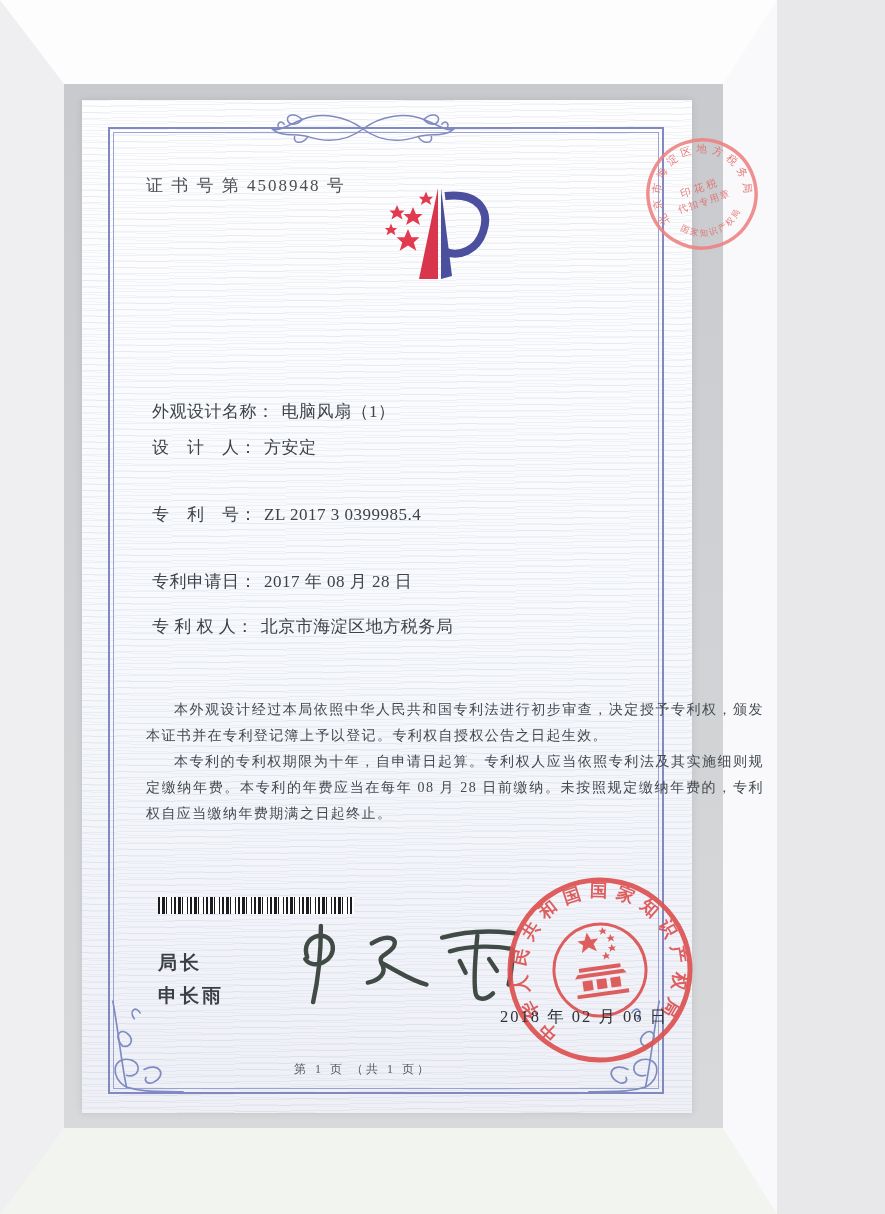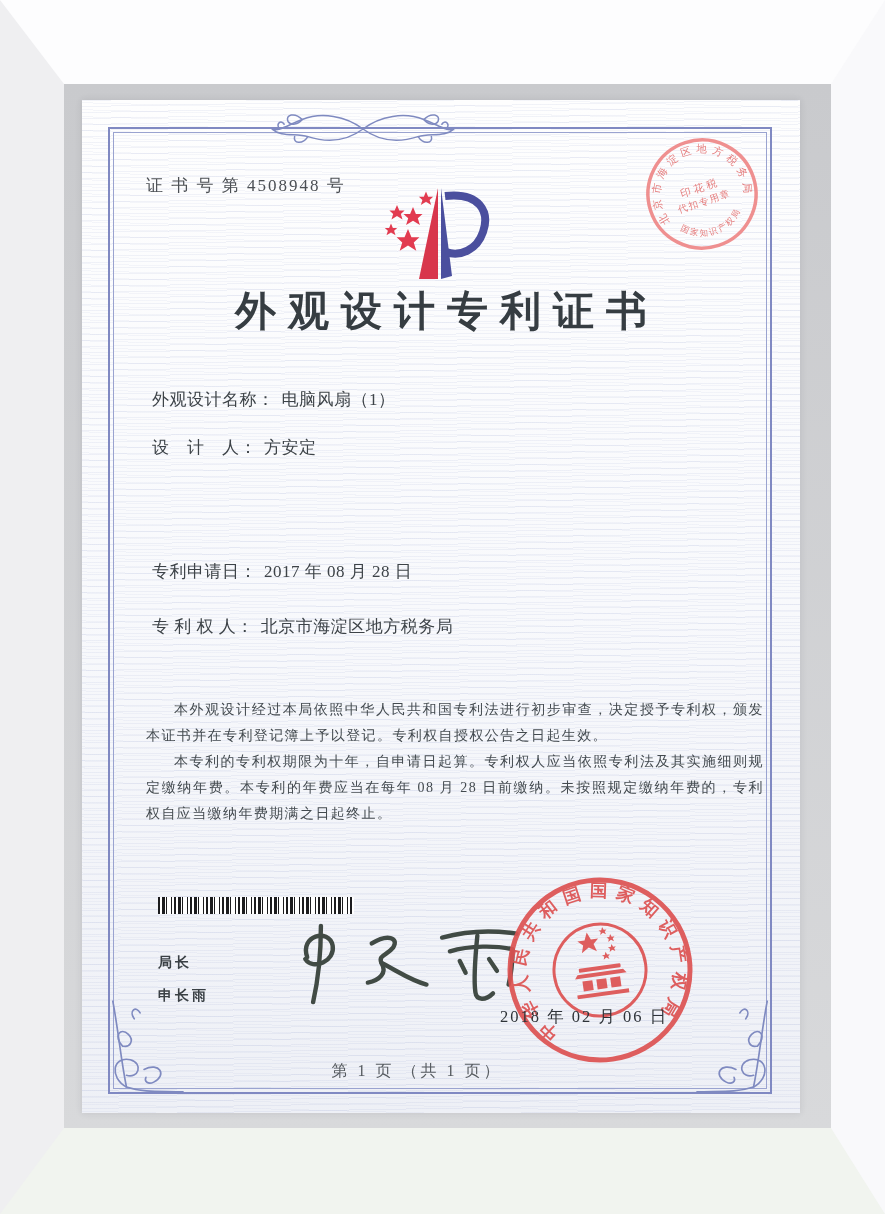--- a/index.html
+++ b/index.html
@@ -1,17 +1,17 @@
 <!DOCTYPE html>
 <html><head>
 <meta charset="utf-8">
 <style>
   html,body{margin:0;padding:0;background:#e8e8ea;}
   body{width:885px;height:1214px;overflow:hidden;font-family:"Liberation Serif","DejaVu Serif",serif;}
-  .photo{box-sizing:border-box;position:relative;width:885px;height:1214px;
+  .photo{box-sizing:border-box;position:relative;width:777px;height:1214px;
     border-top:84px solid #fdfdfe;border-left:64px solid #efeff1;
     border-right:54px solid #f9f9fb;border-bottom:86px solid #f1f4ef;
     background:linear-gradient(180deg,#c9cacd,#d8d9db);}
   .page{position:absolute;left:18px;top:16px;right:31px;bottom:15px;
     background:linear-gradient(180deg,#fefefe 0%,#f8f9fc 50%,#eef0f6 100%);
     box-shadow:0 0 7px rgba(40,40,60,.12);}
   .waves{position:absolute;inset:0;pointer-events:none;
     background-image:repeating-linear-gradient(179deg,rgba(125,140,195,.10) 0 1px,rgba(0,0,0,0) 1px 6px),
                      repeating-linear-gradient(181.5deg,rgba(125,140,195,.07) 0 1px,rgba(0,0,0,0) 1px 7px);}
   .bframe{position:absolute;left:26px;top:27px;right:28px;bottom:19px;border:2px solid #8089c2;}
@@ -21,25 +21,25 @@
   .title{left:0;right:0;top:184px;text-align:center;font-size:41px;font-weight:700;
     letter-spacing:12px;color:#363d42;text-indent:12px;}
   .frow{position:absolute;left:70px;font-size:17px;color:#3d4348;letter-spacing:.5px;white-space:nowrap;}
   .frow .lbl{margin-right:7px;}
   .paras{left:64px;top:597px;width:618px;color:#434a4f;font-size:14px;line-height:26px;
     text-align:justify;letter-spacing:1.4px;}
   .paras p{margin:0;text-indent:2em;}
   .barcode{left:76px;top:797px;width:196px;height:17px;
     background-image:repeating-linear-gradient(90deg,#1c1c1e 0 2px,#fff 2px 4px,#1c1c1e 4px 7px,#fff 7px 8px,#1c1c1e 8px 9px,#fff 9px 13px,#1c1c1e 13px 14px,#fff 14px 16px);}
   .issuer{left:76px;top:846px;font-family:"Liberation Sans","DejaVu Sans",sans-serif;
-    font-size:14px;font-weight:600;color:#3a4045;letter-spacing:3px;line-height:33px;}
+    font-size:19px;font-weight:600;color:#3a4045;letter-spacing:3px;line-height:33px;}
   .sig{left:192px;top:820px;}
   .seal-main{left:423px;top:775px;opacity:.92;}
   .seal-date{left:418px;top:906px;font-size:16.5px;color:#2e3338;letter-spacing:2px;z-index:5;}
-  .footer{left:0;right:48px;top:961px;text-align:center;font-size:16px;color:#565b60;letter-spacing:3px;}
+  .footer{left:0;right:48px;top:961px;text-align:center;font-size:12px;color:#565b60;letter-spacing:3px;}
   .seal-tax{left:560px;top:34px;opacity:.88;}
   .orn-top{left:186px;top:8px;}
   .orn-bl{left:23px;bottom:16px;}
   .orn-br{right:25px;bottom:16px;transform:scaleX(-1);}
   svg{display:block;overflow:visible;}
 </style>
 </head>
 <body>
 
 <div class="photo">
@@ -109,29 +109,31 @@
           <textPath href="#taxTop" startOffset="50%" text-anchor="middle">北京市海淀区地方税务局</textPath>
         </text>
         <text font-size="8.5" letter-spacing="1.8" fill="#e26a6a">
           <textPath href="#taxBot" startOffset="50%" text-anchor="middle">国家知识产权局</textPath>
         </text>
         <text x="0" y="-3" text-anchor="middle" font-size="10.5" letter-spacing="3">印花税</text>
         <text x="0" y="11" text-anchor="middle" font-size="9.5" letter-spacing="1.5">代扣专用章</text>
       </g>
     </svg>
 
-    <div class="abs title">外观设计专利证书</div>
 
-    <div class="frow" style="top:288px;text-align:center;">
+    <div class="frow" style="top:300px;text-align:center;">
       <span class="lbl">外观设计名称：</span><span>电脑风扇（1）</span>
     </div>
     <div class="frow" style="top:336px;">
       <span class="lbl">设　计　人：</span><span>方安定</span>
     </div>
-    <div class="frow" style="top:460px;font-family:Liberation Serif, serif;">
+    <div class="frow" style="top:403px;">
+      <span class="lbl">专　利　号：</span><span>ZL 2017 3 0399985.4</span>
+    </div>
+    <div class="frow" style="top:470px;font-family:Liberation Serif, serif;">
       <span class="lbl">专利申请日：</span><span>2017 年 08 月 28 日</span>
     </div>
     <div class="frow" style="top:515px;">
       <span class="lbl">专 利 权 人：</span><span>北京市海淀区地方税务局</span>
     </div>
 
     <div class="abs paras">
       <p>本外观设计经过本局依照中华人民共和国专利法进行初步审查，决定授予专利权，颁发本证书并在专利登记簿上予以登记。专利权自授权公告之日起生效。</p>
       <p>本专利的专利权期限为十年，自申请日起算。专利权人应当依照专利法及其实施细则规定缴纳年费。本专利的年费应当在每年 08 月 28 日前缴纳。未按照规定缴纳年费的，专利权自应当缴纳年费期满之日起终止。</p>
     </div>

